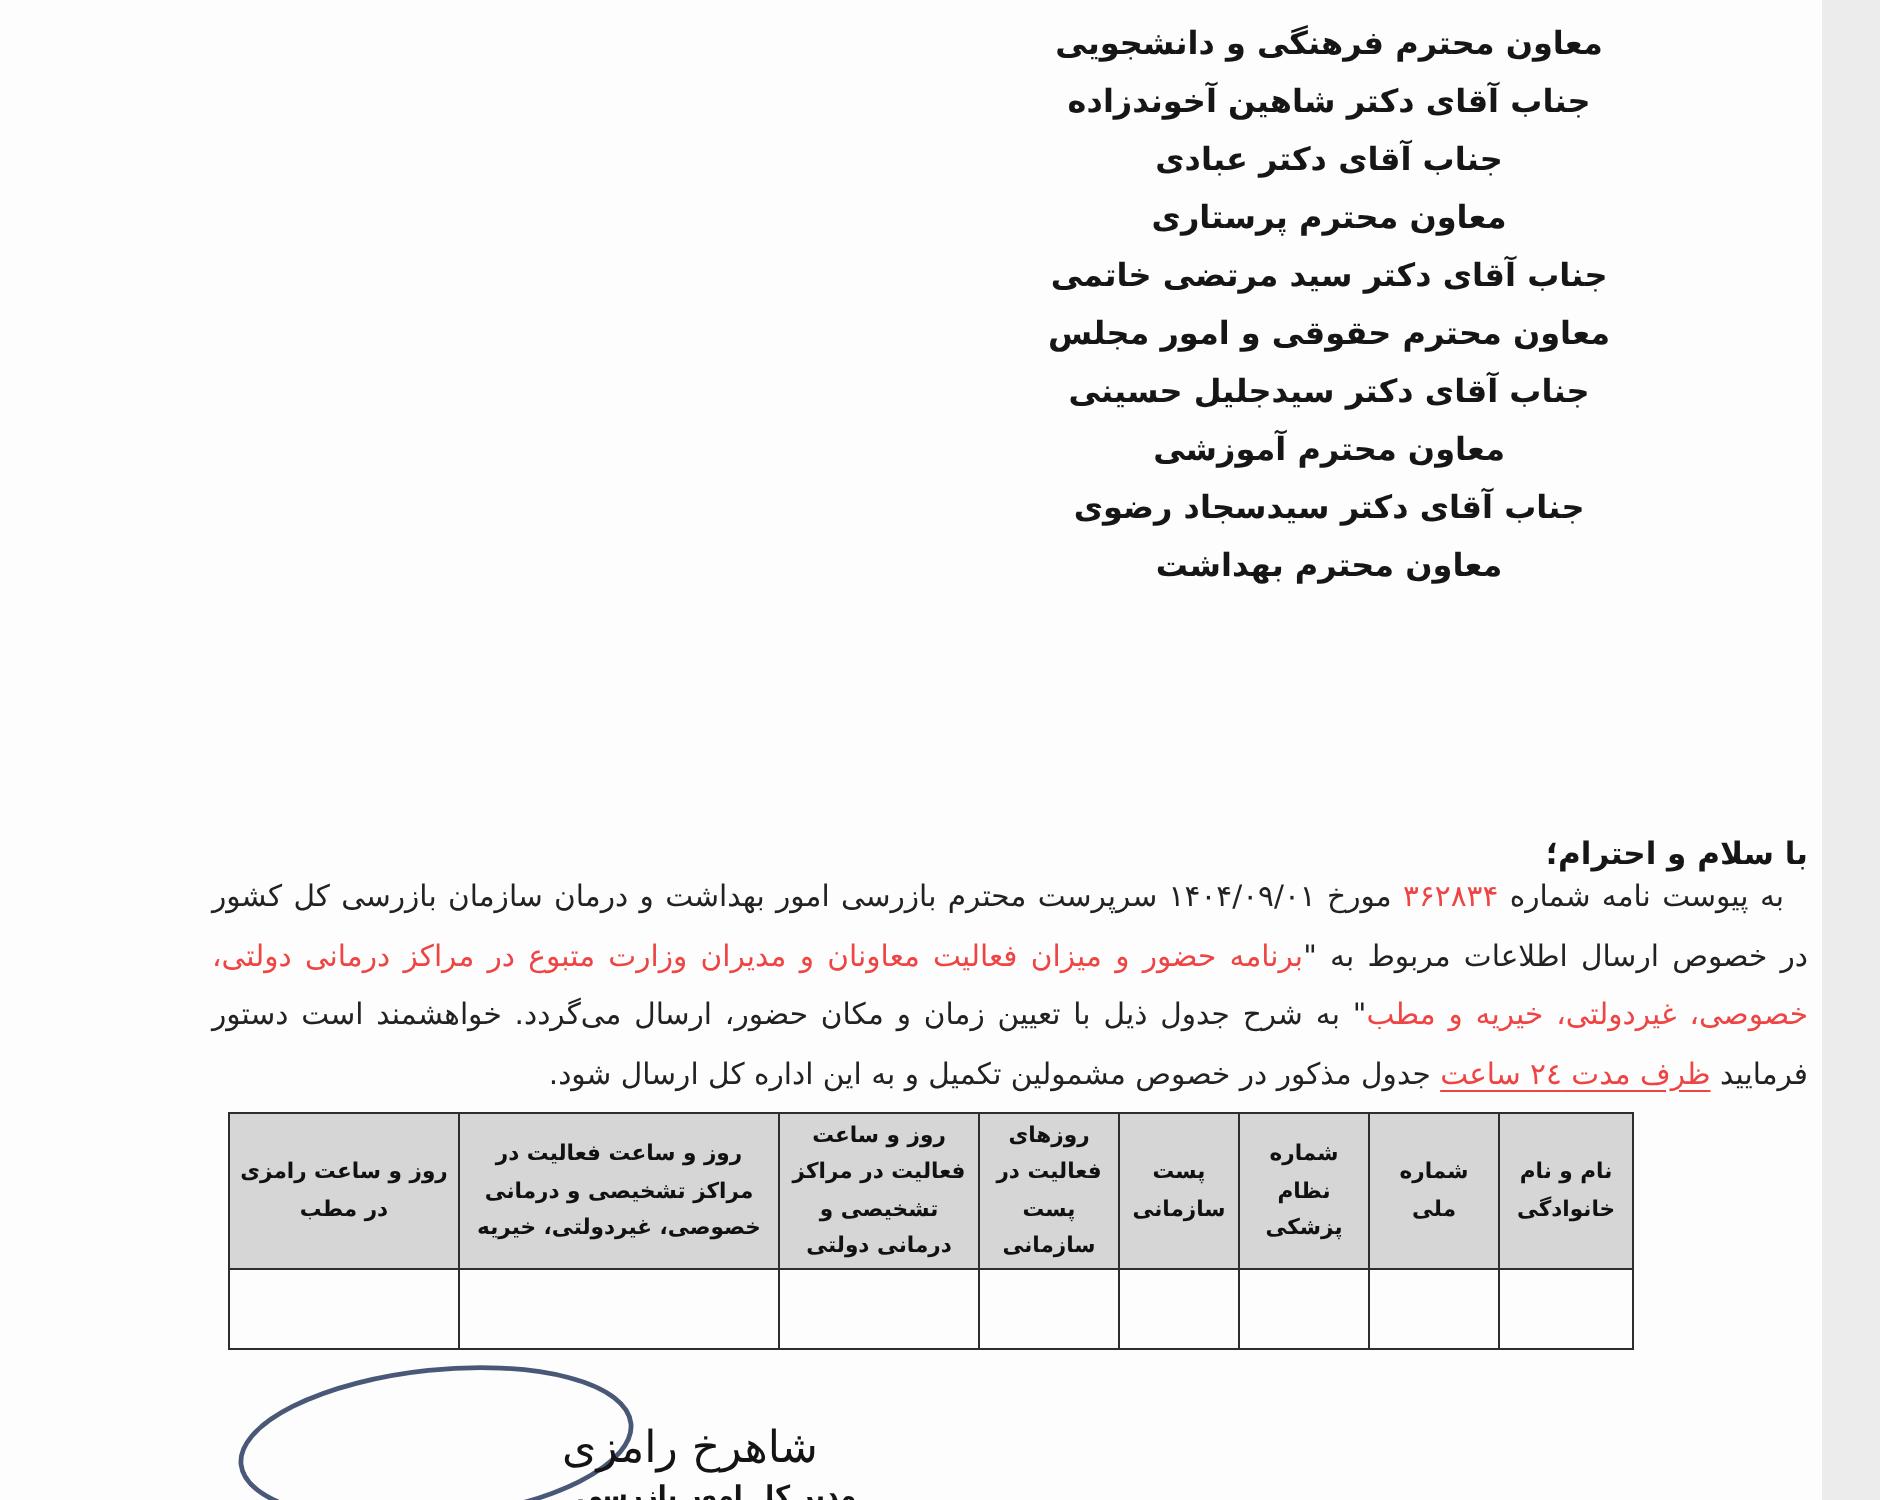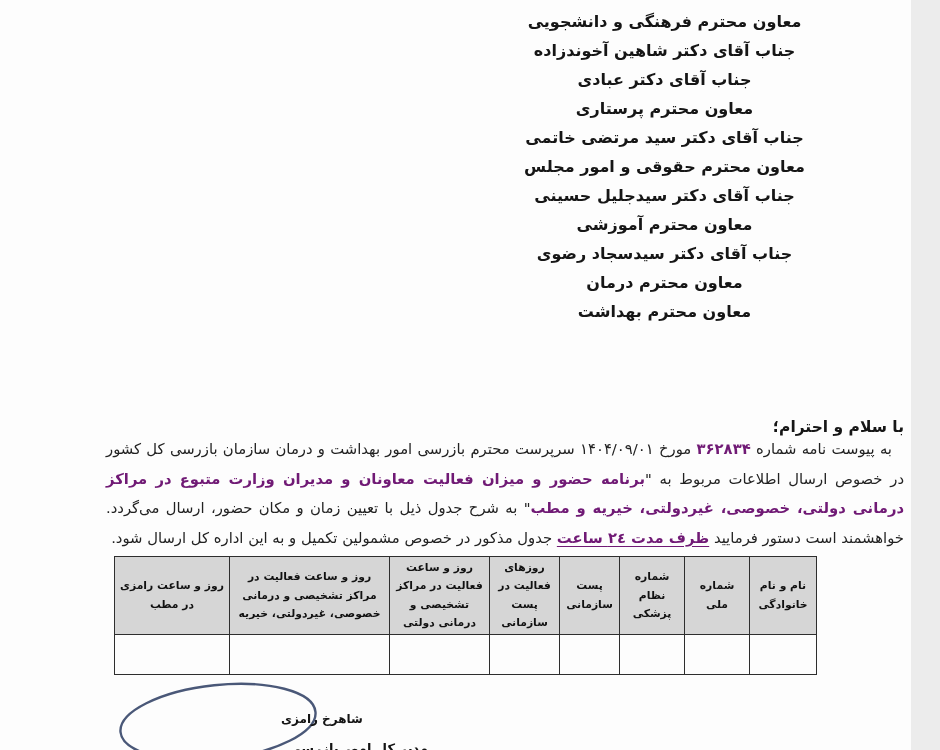--- a/index.html
+++ b/index.html
@@ -40,21 +40,21 @@
   }
   .body-text {
     position:absolute; top:434px; right:36px; left:106px;
     direction:rtl;
     text-align:justify;
     font-size:14.8px;
     line-height:29.5px;
     color:#222222;
     text-indent:12px;
   }
-  .seg.bold { font-weight:bold; color:#701a75; }
+  .seg.bold { font-weight:normal; color:#ef4444; }
   .seg.underline { text-decoration:underline; text-underline-offset:3px; }
   .letter-table {
     position:absolute; top:556px; right:123px;
     width:702px;
     border-collapse:collapse;
     direction:rtl;
     table-layout:fixed;
   }
   .letter-table th, .letter-table td {
     border:1.6px solid #2e2e2e;
@@ -73,22 +73,22 @@
   .letter-table td {
     height:40px;
     background:#fdfdfd;
   }
   .stamp-svg {
     position:absolute; top:676px; left:112px;
     width:212px; height:84px;
   }
   .sig-name {
     position:absolute; top:712px; left:281px;
-    font-weight:bold;
-    font-size:12px;
+    font-weight:normal;
+    font-size:22px;
     color:#141414;
     white-space:nowrap;
   }
   .sig-title {
     position:absolute; top:741px; left:288px;
     font-weight:bold;
     font-size:13px;
     color:#141414;
     white-space:nowrap;
   }
@@ -103,21 +103,20 @@
   <div class="recipients">
     <div>معاون محترم فرهنگی و دانشجویی</div>
     <div>جناب آقای دکتر شاهین آخوندزاده</div>
     <div>جناب آقای دکتر عبادی</div>
     <div>معاون محترم پرستاری</div>
     <div>جناب آقای دکتر سید مرتضی خاتمی</div>
     <div>معاون محترم حقوقی و امور مجلس</div>
     <div>جناب آقای دکتر سیدجلیل حسینی</div>
     <div>معاون محترم آموزشی</div>
     <div>جناب آقای دکتر سیدسجاد رضوی</div>
-    <div>معاون محترم درمان</div>
     <div>معاون محترم بهداشت</div>
   </div>
 
   <div class="salutation">با سلام و احترام؛</div>
 
   <div class="body-text">
     <span class="seg">به پیوست نامه شماره </span><span class="seg bold">۳۶۲۸۳۴</span><span class="seg"> مورخ ۱۴۰۴/۰۹/۰۱ سرپرست محترم بازرسی امور بهداشت و درمان سازمان بازرسی کل کشور در خصوص ارسال اطلاعات مربوط به "</span><span class="seg bold">برنامه حضور و میزان فعالیت معاونان و مدیران وزارت متبوع در مراکز درمانی دولتی، خصوصی، غیردولتی، خیریه و مطب</span><span class="seg">" به شرح جدول ذیل با تعیین زمان و مکان حضور، ارسال می‌گردد. خواهشمند است دستور فرمایید </span><span class="seg bold underline">ظرف مدت ٢٤ ساعت</span><span class="seg"> جدول مذکور در خصوص مشمولین تکمیل و به این اداره کل ارسال شود.</span>
   </div>
 
   <table class="letter-table">

